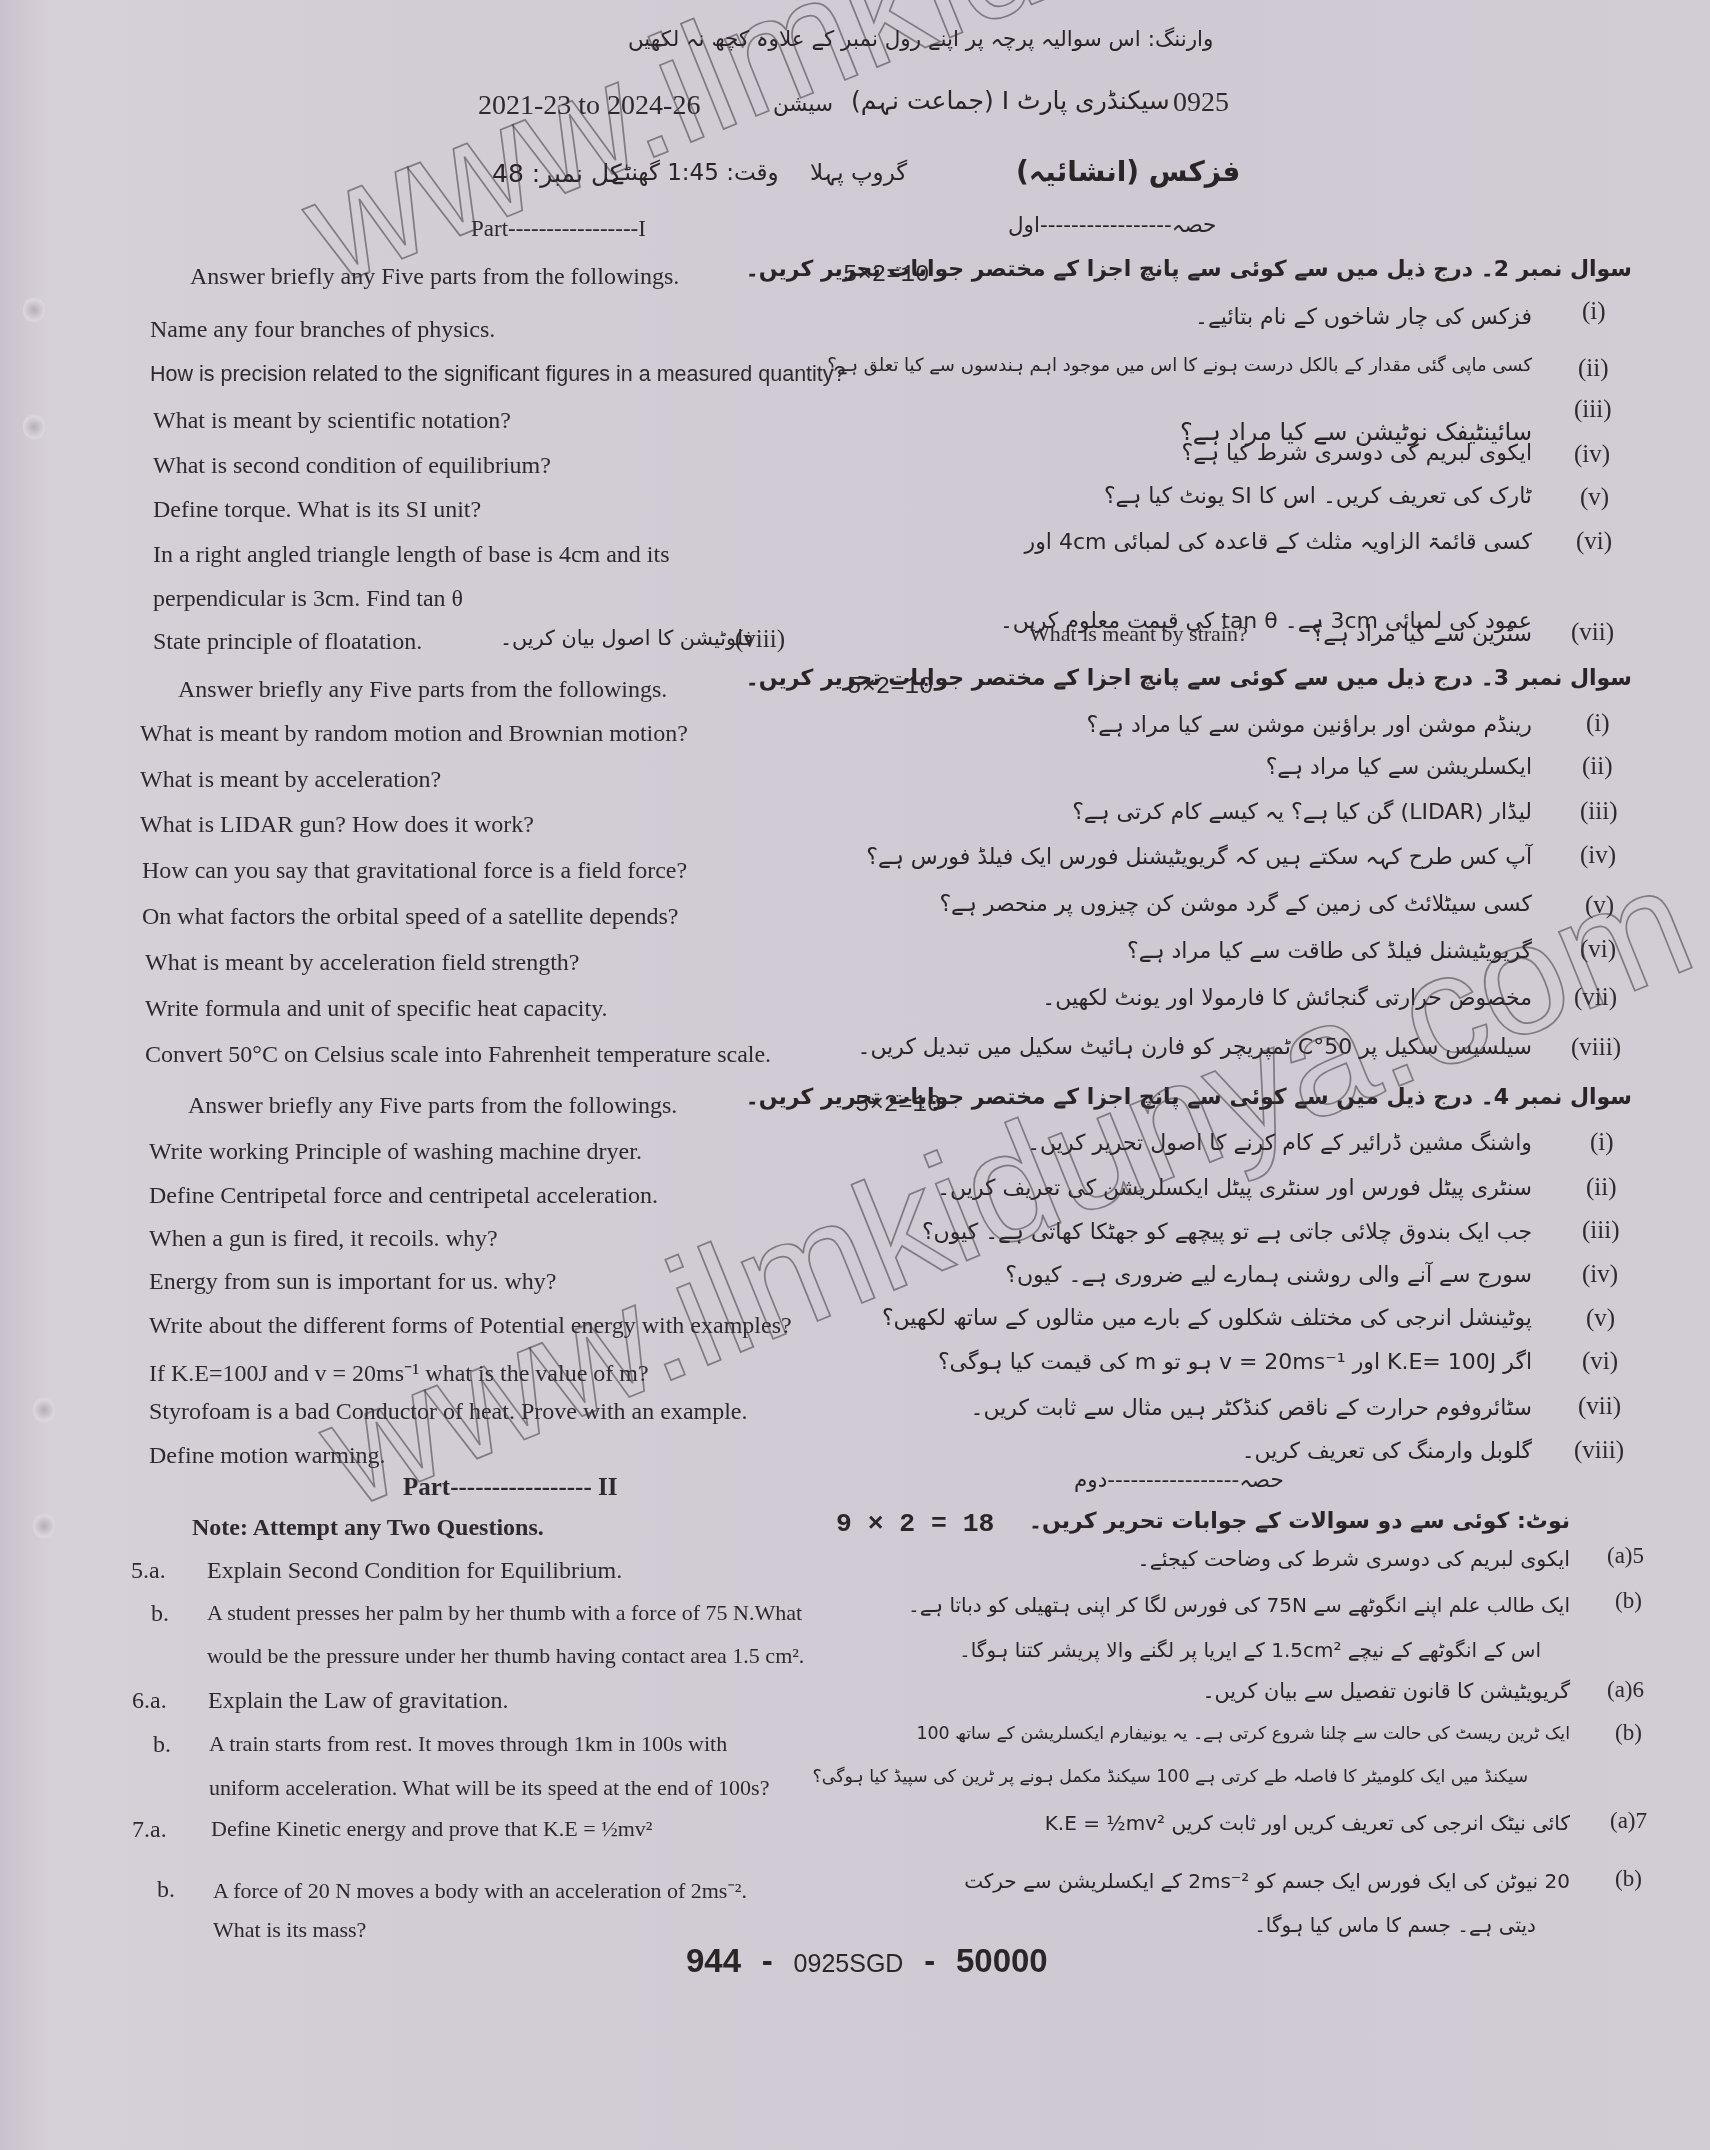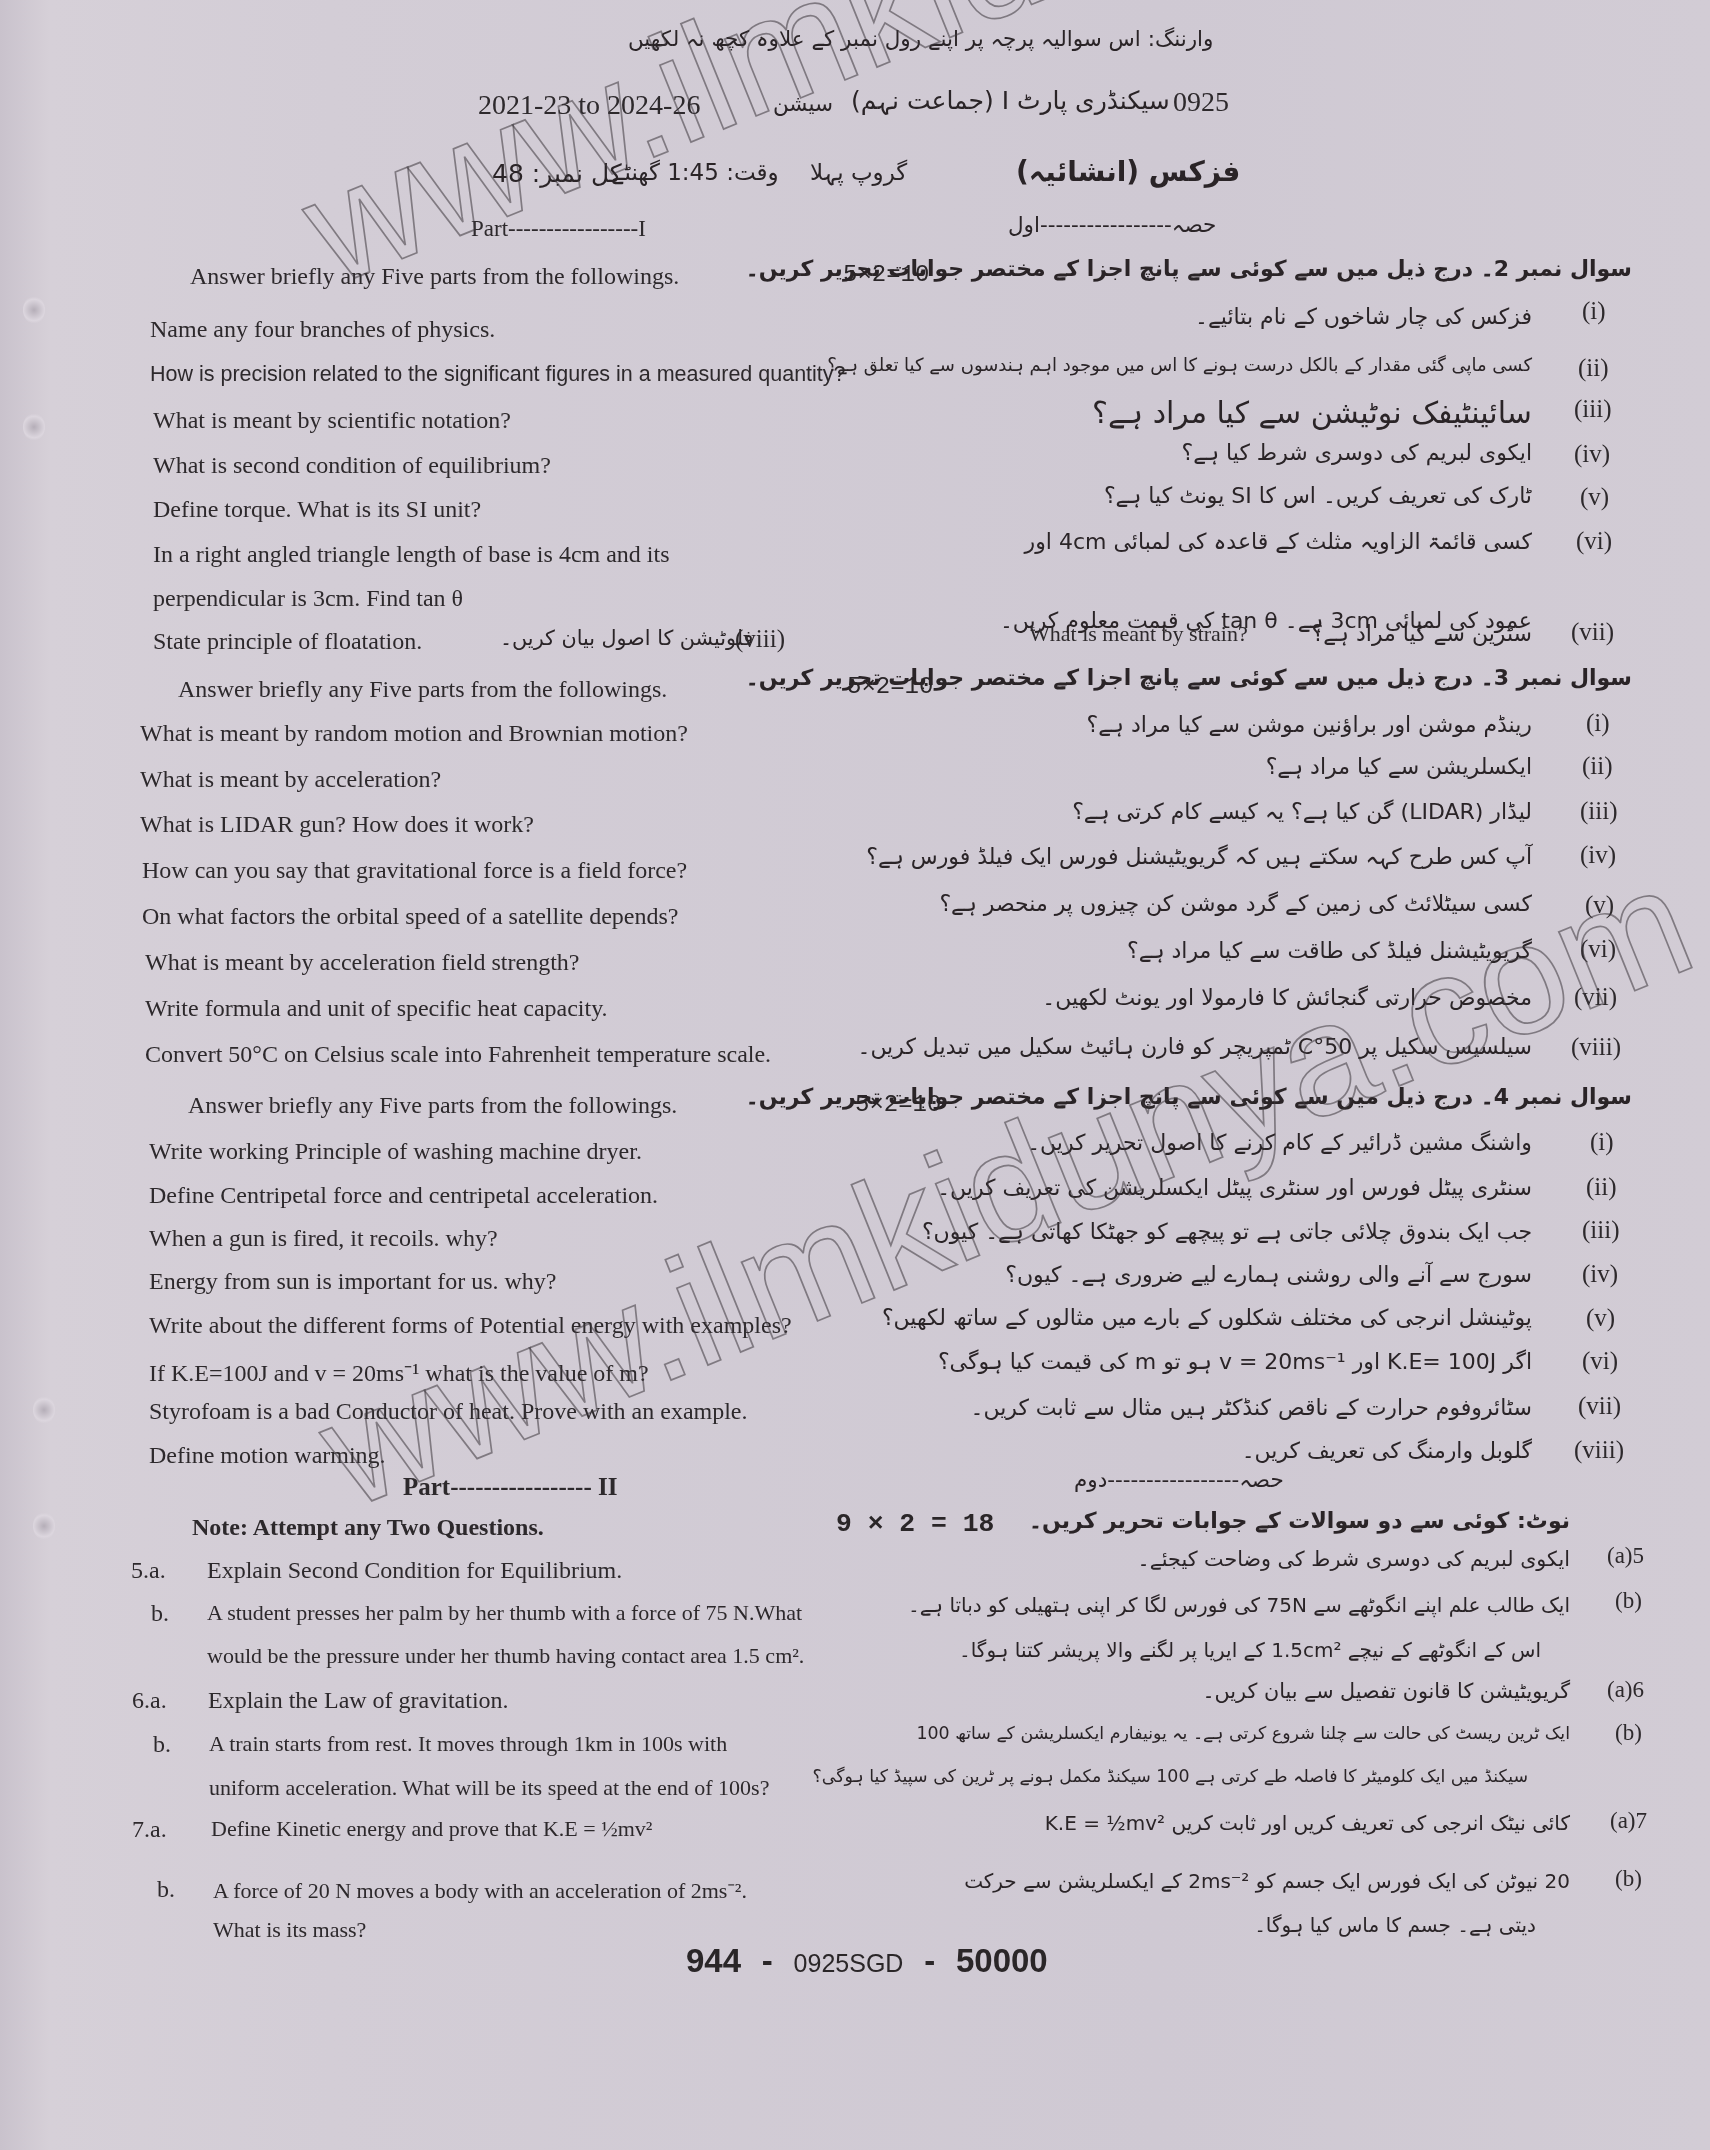--- a/index.html
+++ b/index.html
@@ -64,21 +64,21 @@
 <div class="abs en" style="left:153px;top:585px;">perpendicular is 3cm. Find tan θ</div>
 <div class="abs en" style="left:153px;top:628px;">State principle of floatation.</div>
 <div class="abs ur" style="left:500px;top:626px;font-size:20.7px;">فلوٹیشن کا اصول بیان کریں۔</div>
 <div class="abs roman" style="left:735px;top:625px;">(viii)</div>
 
 <div class="abs roman" style="left:1582px;top:297px;">(i)</div>
 <div class="abs ur" style="right:178px;top:304px;">فزکس کی چار شاخوں کے نام بتائیے۔</div>
 <div class="abs roman" style="left:1578px;top:354px;">(ii)</div>
 <div class="abs ur" style="right:178px;top:354px;font-size:18px;">کسی ماپی گئی مقدار کے بالکل درست ہونے کا اس میں موجود اہم ہندسوں سے کیا تعلق ہے؟</div>
 <div class="abs roman" style="left:1574px;top:395px;">(iii)</div>
-<div class="abs ur" style="right:178px;top:395px;font-size:30px;">سائینٹیفک نوٹیشن سے کیا مراد ہے؟</div>
+<div class="abs ur" style="right:178px;top:418px;font-size:24px;">سائینٹیفک نوٹیشن سے کیا مراد ہے؟</div>
 <div class="abs roman" style="left:1574px;top:440px;">(iv)</div>
 <div class="abs ur" style="right:178px;top:440px;">ایکوی لبریم کی دوسری شرط کیا ہے؟</div>
 <div class="abs roman" style="left:1580px;top:483px;">(v)</div>
 <div class="abs ur" style="right:178px;top:483px;">ٹارک کی تعریف کریں۔ اس کا SI یونٹ کیا ہے؟</div>
 <div class="abs roman" style="left:1576px;top:527px;">(vi)</div>
 <div class="abs ur" style="right:178px;top:529px;">کسی قائمۃ الزاویہ مثلث کے قاعدہ کی لمبائی 4cm اور</div>
 <div class="abs ur" style="right:178px;top:608px;margin-left:37px;">عمود کی لمبائی 3cm ہے۔ tan θ کی قیمت معلوم کریں۔</div>
 <div class="abs roman" style="left:1571px;top:618px;">(vii)</div>
 <div class="abs ur" style="right:178px;top:621px;">سٹرین سے کیا مراد ہے؟</div>
 <div class="abs en" style="left:1029px;top:621px;font-size:22px;">What is meant by strain?</div>

